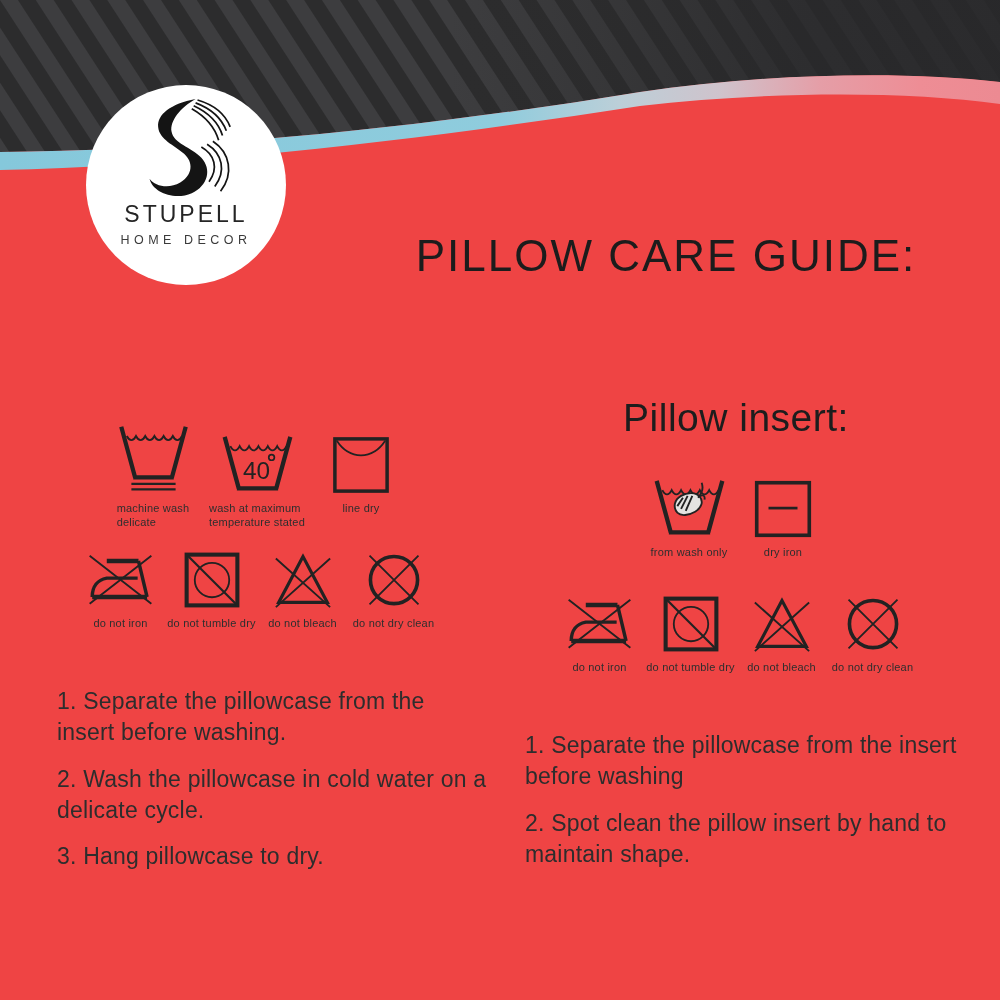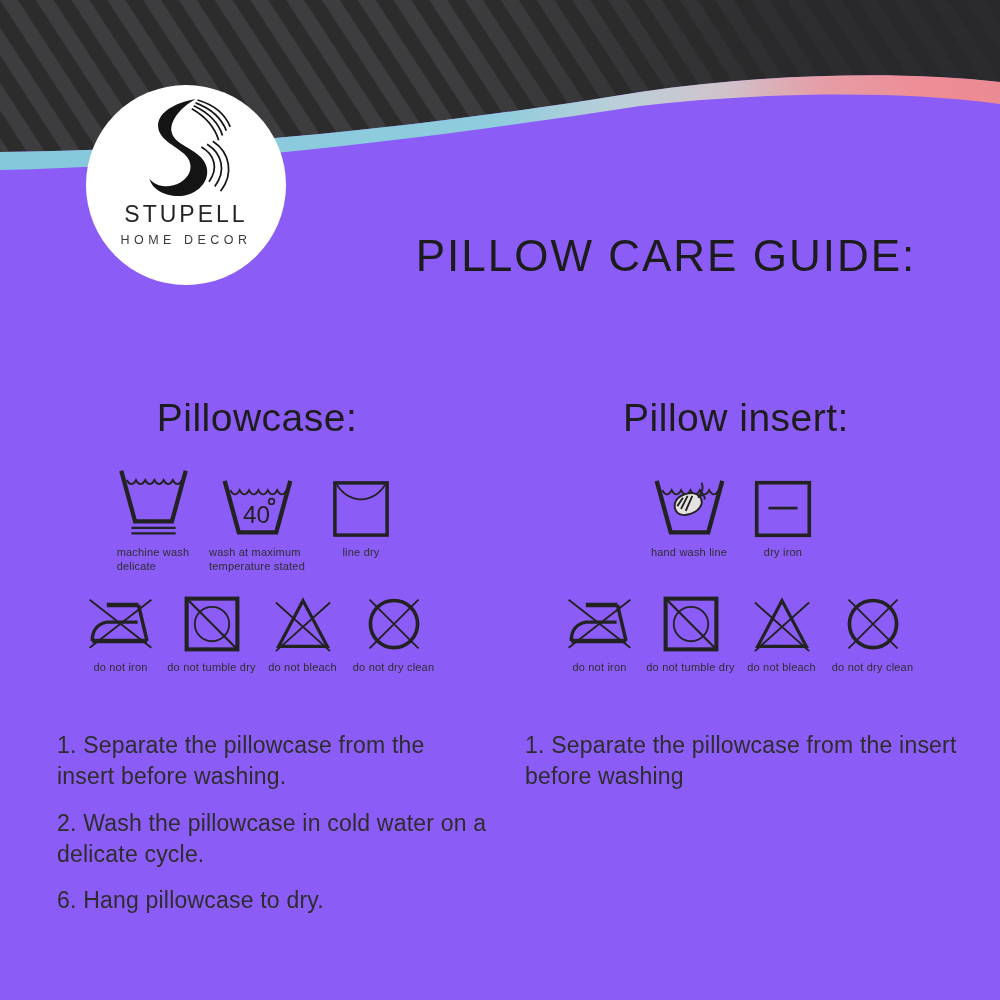--- a/index.html
+++ b/index.html
@@ -1,17 +1,17 @@
 <!DOCTYPE html>
 <html><head>
 <meta charset="utf-8">
 <style>
   html,body{margin:0;padding:0;}
   body{font-family:"Liberation Sans", sans-serif; background:#e4e3e1;}
-  .poster{position:relative;width:1000px;height:1000px;background:#8b5cf6;overflow:hidden;}
+  .poster{position:relative;width:1000px;height:1000px;background:#ef4444;overflow:hidden;}
 
   
   .wave-svg{position:absolute;top:0;left:0;display:block;}
 
   .logo-circle{
     position:absolute;left:86px;top:85px;width:200px;height:200px;border-radius:50%;
     background:#ffffff;display:flex;flex-direction:column;align-items:center;justify-content:flex-start;
     z-index:3;
   }
   .logo-mark{margin-top:12px;}
@@ -95,21 +95,20 @@
         <path d="M78,46 C96,58 100,80 86,98"></path>
       </g>
     </svg>
     <div class="logo-brand">STUPELL</div>
     <div class="logo-tagline">HOME DECOR</div>
   </div>
 
   <h1 class="page-title">PILLOW CARE GUIDE:</h1>
 
   <section class="col col-left">
-    <h2 class="col-heading">Pillowcase:</h2>
 
     <div class="care-row care-row1">
       <div class="care-cell">
         <div class="icon-box">
           <svg width="75" height="70" viewBox="0 0 80 76">
             <path class="ic" stroke-width="2" d="M11,13 c3,6 7,6 10,0 c3,6 7,6 10,0 c3,6 7,6 10,0 c3,6 7,6 10,0 c3,6 7,6 10,0 c3,6 7,6 10,0"></path>
             <path class="ic" stroke-width="4.6" d="M5,3 L20,58 M75,3 L60,58 M18,58 H62"></path>
             <path class="ic" stroke-width="2.4" d="M16,65 H64 M16,71 H64"></path>
           </svg>
         </div>
@@ -176,38 +175,38 @@
             <path class="ic" stroke-width="2" d="M5,5 L59,59 M59,5 L5,59"></path>
           </svg>
         </div>
         <div class="care-label">do not dry clean</div>
       </div>
     </div>
 
     <div class="steps">
       <div class="step">1. Separate the pillowcase from the insert before washing.</div>
       <div class="step">2. Wash the pillowcase in cold water on a delicate cycle.</div>
-      <div class="step">6. Hang pillowcase to dry.</div>
+      <div class="step">3. Hang pillowcase to dry.</div>
     </div>
   </section>
 
   <section class="col col-right">
     <h2 class="col-heading">Pillow insert:</h2>
 
     <div class="care-row care-row1 pair">
       <div class="care-cell">
         <div class="icon-box">
           <svg width="75" height="60" viewBox="0 0 80 64">
             <path class="ic" stroke-width="2" d="M11,13 c3,6 7,6 10,0 c3,6 7,6 10,0 c3,6 7,6 10,0 c3,6 7,6 10,0 c3,6 7,6 10,0 c3,6 7,6 10,0"></path>
             <path d="M27,37 C22,31 24,23 31,19 C38,15 47,15 51,20 C55,25 53,32 46,36 C39,40 31,41 27,37 Z" fill="#e4e3e1" stroke="#222" stroke-width="2"></path>
             <path class="ic" stroke-width="2" d="M53,5 C55,11 54,16 49,21 M49,21 C53,17 57,18 56,23 M33,21 L27,30 M38,19 L31,33 M43,19 L36,35"></path>
             <path class="ic" stroke-width="4.6" d="M5,3 L20,58 M75,3 L60,58 M18,58 H62"></path>
           </svg>
         </div>
-        <div class="care-label">hand wash line</div>
+        <div class="care-label">from wash only</div>
       </div>
       <div class="care-cell">
         <div class="icon-box">
           <svg width="58" height="58" viewBox="0 0 64 64">
             <rect class="ic" stroke-width="4" x="3" y="3" width="58" height="58"></rect>
             <path class="ic" stroke-width="3" d="M16,31 H48"></path>
           </svg>
         </div>
         <div class="care-label">dry iron</div>
       </div>
@@ -249,16 +248,17 @@
             <circle class="ic" stroke-width="4" cx="32" cy="32" r="26"></circle>
             <path class="ic" stroke-width="2" d="M5,5 L59,59 M59,5 L5,59"></path>
           </svg>
         </div>
         <div class="care-label">do not dry clean</div>
       </div>
     </div>
 
     <div class="steps">
       <div class="step">1. Separate the pillowcase from the insert before washing</div>
+      <div class="step">2. Spot clean the pillow insert by hand to maintain shape.</div>
     </div>
   </section>
 
 </div>
 
 </body></html>

